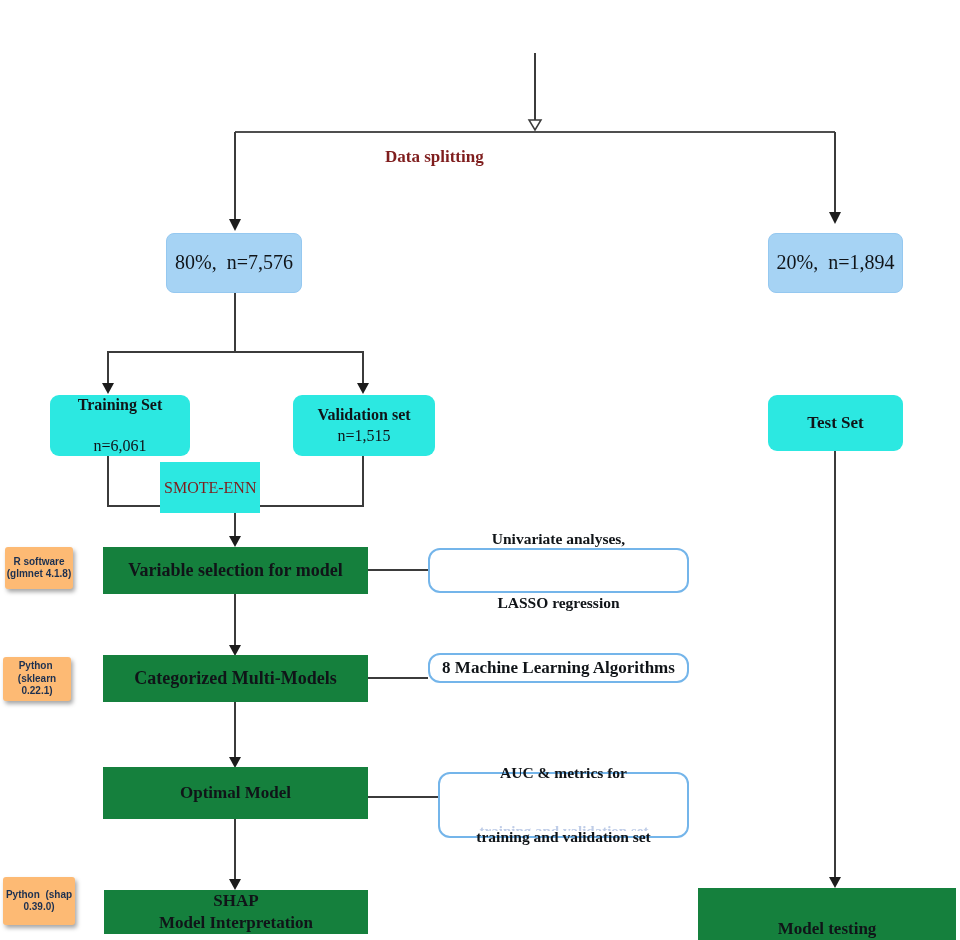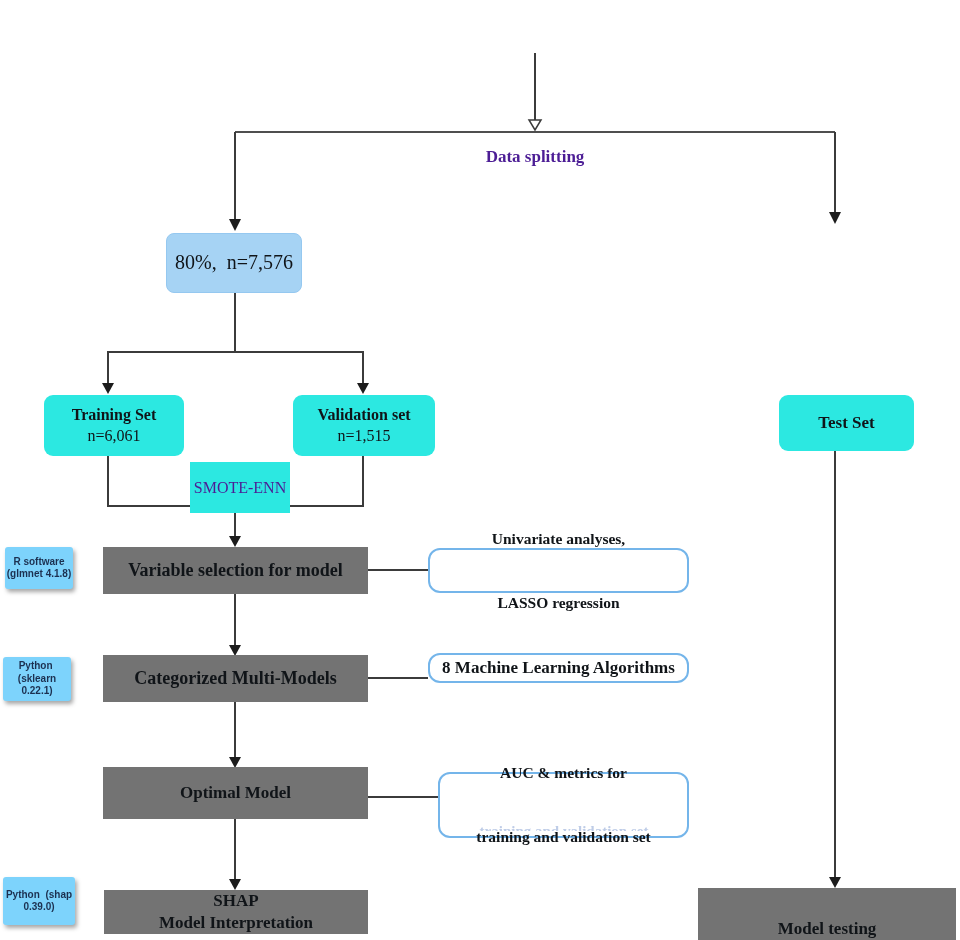--- a/index.html
+++ b/index.html
@@ -8,36 +8,36 @@
     background:#ffffff; overflow:hidden;
     font-family:"Liberation Serif", serif;
   }
   svg.wires { position:absolute; left:0; top:0; z-index:1; }
   .node {
     position:absolute; z-index:2; box-sizing:border-box;
     display:flex; flex-direction:column; align-items:center; justify-content:center;
     text-align:center; color:#101418; line-height:1.28;
   }
   .cyan-round { background:#2ce8e1; border-radius:9px; }
-  .cyan-rect  { background:#737373; }
+  .cyan-rect  { background:#15803d; }
   .participants { background:#33e4e9; border:2px solid #274e53; border-radius:8px; }
   .blue { background:#a6d3f4; border:1px solid #95c8f0; border-radius:8px; font-size:20px; }
   .white-note {
     background:#ffffff; border:2px solid #74b5ea; border-radius:12px;
     font-weight:bold;
   }
   .sticky {
     position:absolute; z-index:2; box-sizing:border-box;
     display:flex; flex-direction:column; align-items:center; justify-content:center;
-    background:#7dd3fc; border-radius:3px; box-shadow:2px 3px 4px rgba(0,0,0,0.35);
+    background:#fdba74; border-radius:3px; box-shadow:2px 3px 4px rgba(0,0,0,0.35);
     font-family:"Liberation Sans", sans-serif; font-weight:bold;
     font-size:10px; line-height:1.25; color:#1c3050; text-align:center;
   }
   .bold { font-weight:bold; }
-  .label-free { position:absolute; z-index:2; text-align:center; color:#4c1d95; }
+  .label-free { position:absolute; z-index:2; color:#7f1d1d; }
   .smote-hl { background:#2ce8e1; padding:17px 4px; font-size:16px; }
   .ghost {
     position:absolute; z-index:2; overflow:hidden;
     color:rgba(70,110,185,0.35); font-weight:bold; font-size:15px;
     text-align:center; white-space:nowrap;
   }
   .fs16 { font-size:16px; }
   .fs17 { font-size:17px; }
   .fs18 { font-size:18px; }
   .fs15 { font-size:15.5px;gap:44px; }
@@ -94,22 +94,25 @@
     </g>
   </svg>
 
 
   <div class="label-free bold fs17" style="left:385px; top:147px; width:300px;">Data splitting</div>
 
   <div class="node blue" style="left:166px; top:233px; width:136px; height:60px;">
     <span>80%,&nbsp; n=7,576</span>
   </div>
 
+  <div class="node blue" style="left:768px; top:233px; width:135px; height:60px;">
+    <span>20%,&nbsp; n=1,894</span>
+  </div>
 
-  <div class="node cyan-round fs16" style="left:44px; top:395px; width:140px; height:61px;">
+  <div class="node cyan-round fs16" style="left:50px; top:395px; width:140px; height:61px;justify-content:space-between;">
     <span class="bold">Training Set</span>
     <span>n=6,061</span>
   </div>
 
   <div class="node cyan-round fs16" style="left:293px; top:395px; width:142px; height:61px;">
     <span class="bold">Validation set</span>
     <span>n=1,515</span>
   </div>
 
   <div class="label-free" style="left:160px; top:479px; width:160px;">
@@ -157,21 +160,21 @@
   <div class="node cyan-rect bold fs17" style="left:104px; top:890px; width:264px; height:44px;">
     <span>SHAP</span>
     <span>Model Interpretation</span>
   </div>
 
   <div class="sticky" style="left:3px; top:877px; width:72px; height:48px;justify-content:center;">
     <span>Python&nbsp; (shap</span>
     <span>0.39.0)</span>
   </div>
 
-  <div class="node cyan-round bold fs17" style="left:768px; top:395px; width:135px; height:56px;margin-left:11px;">
+  <div class="node cyan-round bold fs17" style="left:768px; top:395px; width:135px; height:56px;">
     <span>Test Set</span>
   </div>
 
   <div class="node cyan-rect bold fs17" style="left:698px; top:888px; width:258px; height:52px;justify-content:flex-end;">
     <span>Model testing</span>
   </div>
 
 </div>
 
 </body></html>

